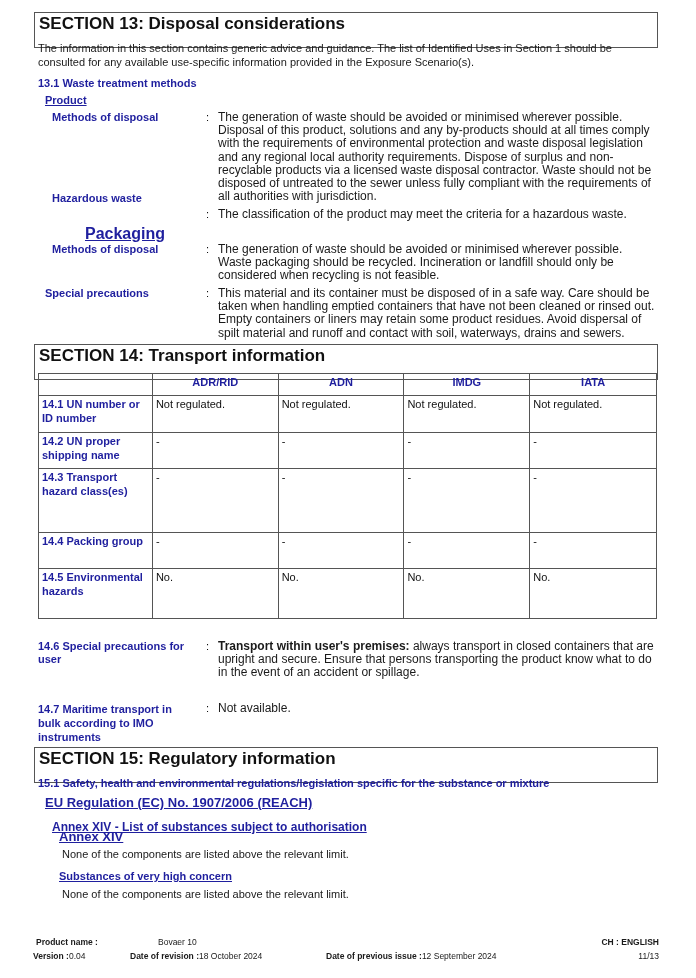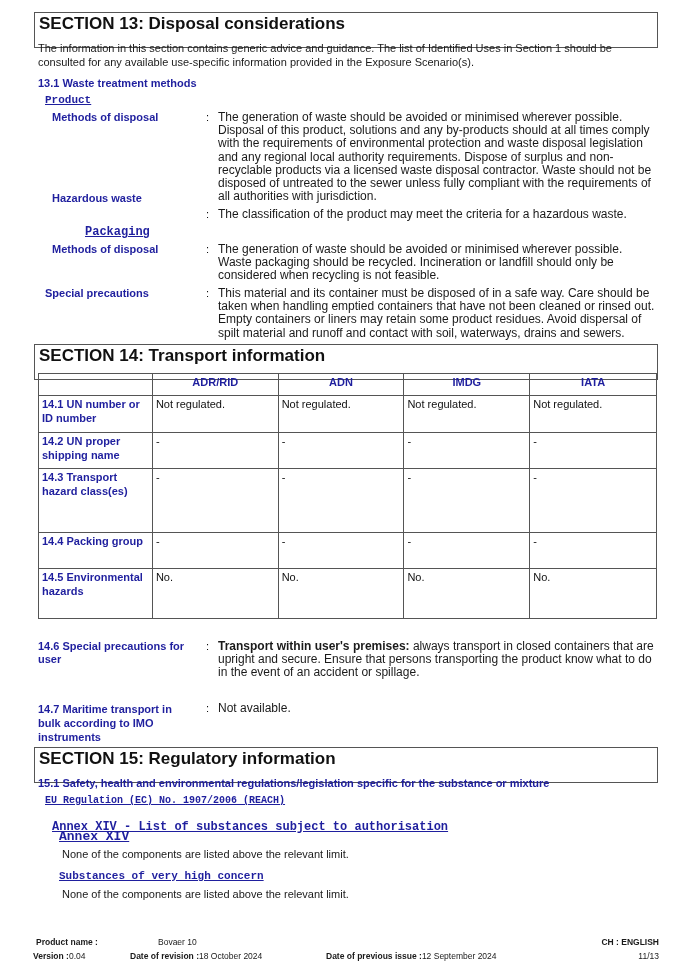--- a/index.html
+++ b/index.html
@@ -7,21 +7,21 @@
     width: 696px; height: 978px; position: relative; overflow: hidden;
     font-family: "Liberation Sans", sans-serif; color: #111111; font-size: 11px;
   }
   .abs { position: absolute; }
   .sec-header {
     position: absolute; left: 34px; width: 624px; height: 36px;
     border: 1px solid #555555; box-sizing: border-box;
     font-weight: bold; font-size: 17px; line-height: 22px; padding-left: 4px; color: #111;
   }
   .blue { color: #1f1f9e; font-weight: bold; }
-  .uline { text-decoration: underline; font-family: Liberation Mono, monospace; }
+  .uline { text-decoration: underline; }
   .txt { font-size: 11px; line-height: 13px; color: #1a1a1a; }
   .lbl { position: absolute; font-size: 11px; font-weight: bold; color: #1f1f9e; line-height: 13px; }
   .colon { position: absolute; left: 206px; font-size: 11px; line-height: 13px; }
   .val { position: absolute; left: 218px; width: 440px; font-size: 12px; line-height: 13.2px; color: #1a1a1a; }
   table.transport {
     position: absolute; left: 38px; top: 373px; width: 619px;
     border-collapse: collapse; font-size: 11px;
   }
   table.transport td, table.transport th {
     border: 1px solid #555555; vertical-align: top; padding: 2px 3px; line-height: 13.5px;
@@ -40,21 +40,21 @@
 <div class="abs blue uline" style="left:45px; top:94px; font-size:11px;">Product</div>
 
 <div class="lbl" style="left:52px; top:111px;">Methods of disposal</div>
 <div class="colon" style="top:111px;">:</div>
 <div class="val" style="top:111px;">The generation of waste should be avoided or minimised wherever possible. Disposal of this product, solutions and any by-products should at all times comply with the requirements of environmental protection and waste disposal legislation and any regional local authority requirements.  Dispose of surplus and non-recyclable products via a licensed waste disposal contractor.  Waste should not be disposed of untreated to the sewer unless fully compliant with the requirements of all authorities with jurisdiction.</div>
 
 <div class="lbl" style="left:52px; top:192px;">Hazardous waste</div>
 <div class="colon" style="top:208px;">:</div>
 <div class="val" style="top:208px;">The classification of the product may meet the criteria for a hazardous waste.</div>
 
-<div class="abs blue uline" style="left:45px; top:225px; font-size:12px;padding-left:40px;">Packaging</div>
+<div class="abs blue uline" style="left:45px; top:225px; font-size:16px;padding-left:40px;">Packaging</div>
 <div class="lbl" style="left:52px; top:243px;">Methods of disposal</div>
 <div class="colon" style="top:243px;">:</div>
 <div class="val" style="top:243px;">The generation of waste should be avoided or minimised wherever possible.  Waste packaging should be recycled.  Incineration or landfill should only be considered when recycling is not feasible.</div>
 
 <div class="lbl" style="left:45px; top:287px;">Special precautions</div>
 <div class="colon" style="top:287px;">:</div>
 <div class="val" style="top:287px;">This material and its container must be disposed of in a safe way.  Care should be taken when handling emptied containers that have not been cleaned or rinsed out. Empty containers or liners may retain some product residues.  Avoid dispersal of spilt material and runoff and contact with soil, waterways, drains and sewers.</div>
 
 <div class="sec-header" style="top:344px;">SECTION 14: Transport information</div>
 
@@ -115,21 +115,21 @@
 <div class="lbl" style="left:38px; top:640px; width:165px;">14.6 Special precautions for user</div>
 <div class="colon" style="top:640px;">:</div>
 <div class="val" style="top:640px;"><b>Transport within user's premises:</b><span> always transport in closed containers that are upright and secure. Ensure that persons transporting the product know what to do in the event of an accident or spillage.</span></div>
 
 <div class="lbl" style="left:38px; top:702px; width:150px; line-height:14px;">14.7 Maritime transport in bulk according to IMO instruments</div>
 <div class="colon" style="top:702px;">:</div>
 <div class="val" style="top:702px;">Not available.</div>
 
 <div class="sec-header" style="top:747px;">SECTION 15: Regulatory information</div>
 <div class="abs blue" style="left:38px; top:777px; font-size:11px;">15.1 Safety, health and environmental regulations/legislation specific for the substance or mixture</div>
-<div class="abs blue uline" style="left:45px; top:795px; font-size:10px;">EU Regulation (EC) No. 1907/2006 (REACH)</div>
+<div class="abs blue uline" style="left:45px; top:795px; font-size:13px;">EU Regulation (EC) No. 1907/2006 (REACH)</div>
 <div class="abs blue uline" style="left:52px; top:820px; font-size:12px;">Annex XIV - List of substances subject to authorisation</div>
 <div class="abs blue uline" style="left:59px; top:829px; font-size:13px;">Annex XIV</div>
 <div class="abs txt" style="left:62px; top:848px;">None of the components are listed above the relevant limit.</div>
 <div class="abs blue uline" style="left:59px; top:870px; font-size:11px;">Substances of very high concern</div>
 <div class="abs txt" style="left:62px; top:888px;">None of the components are listed above the relevant limit.</div>
 
 <div class="foot" style="left:36px; top:937px;"><b>Product name :</b></div>
 <div class="foot" style="left:158px; top:937px;">Bovaer 10</div>
 <div class="foot" style="left:33px; top:951px;"><b>Version :</b><span>0.04</span></div>
 <div class="foot" style="left:130px; top:951px;"><b>Date of revision :</b><span>18 October 2024</span></div>

